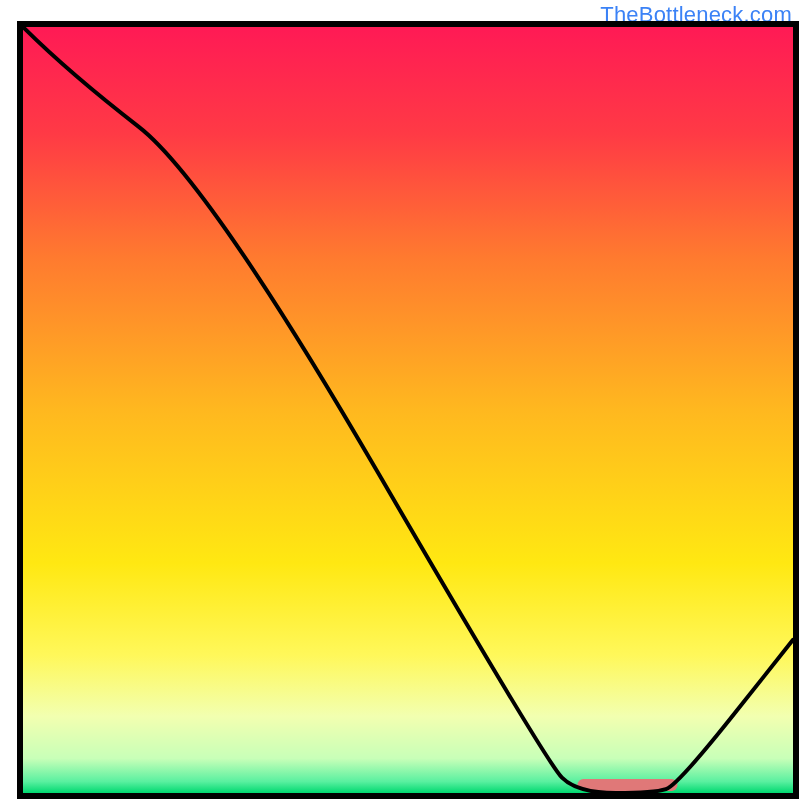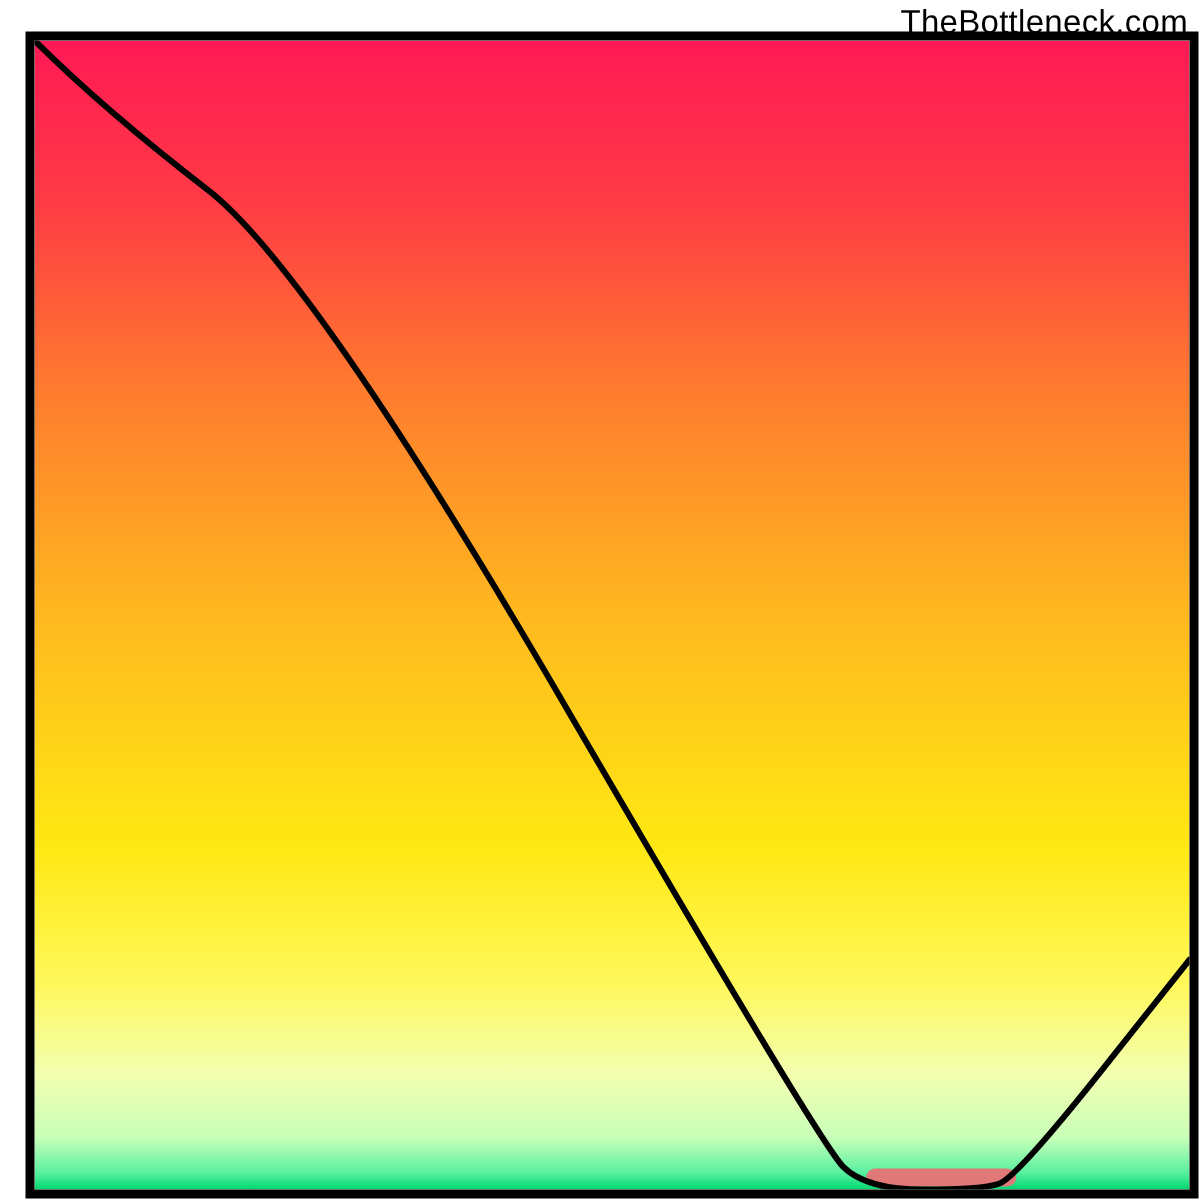--- a/index.html
+++ b/index.html
@@ -13,21 +13,21 @@
   }
   .container {
     position: relative;
     width: 800px;
     height: 800px;
   }
   .watermark {
     position: absolute;
     top: 2px;
     right: 8px;
-    color: #000000;
+    color: #3b82f6;
     font-size: 22px;
     font-weight: 400;
     letter-spacing: 0.2px;
   }
   
   svg.chart {
     position: absolute;
     left: 0;
     top: 0;
   }

